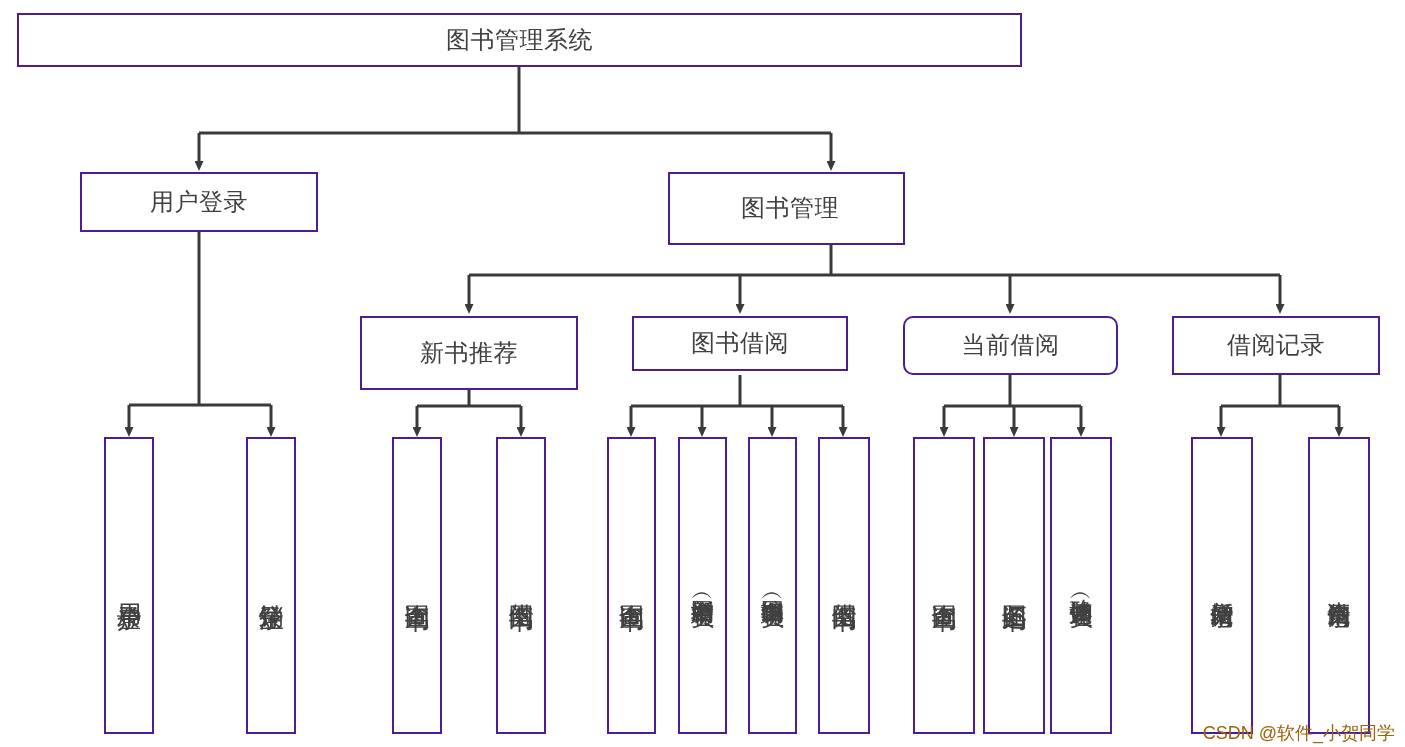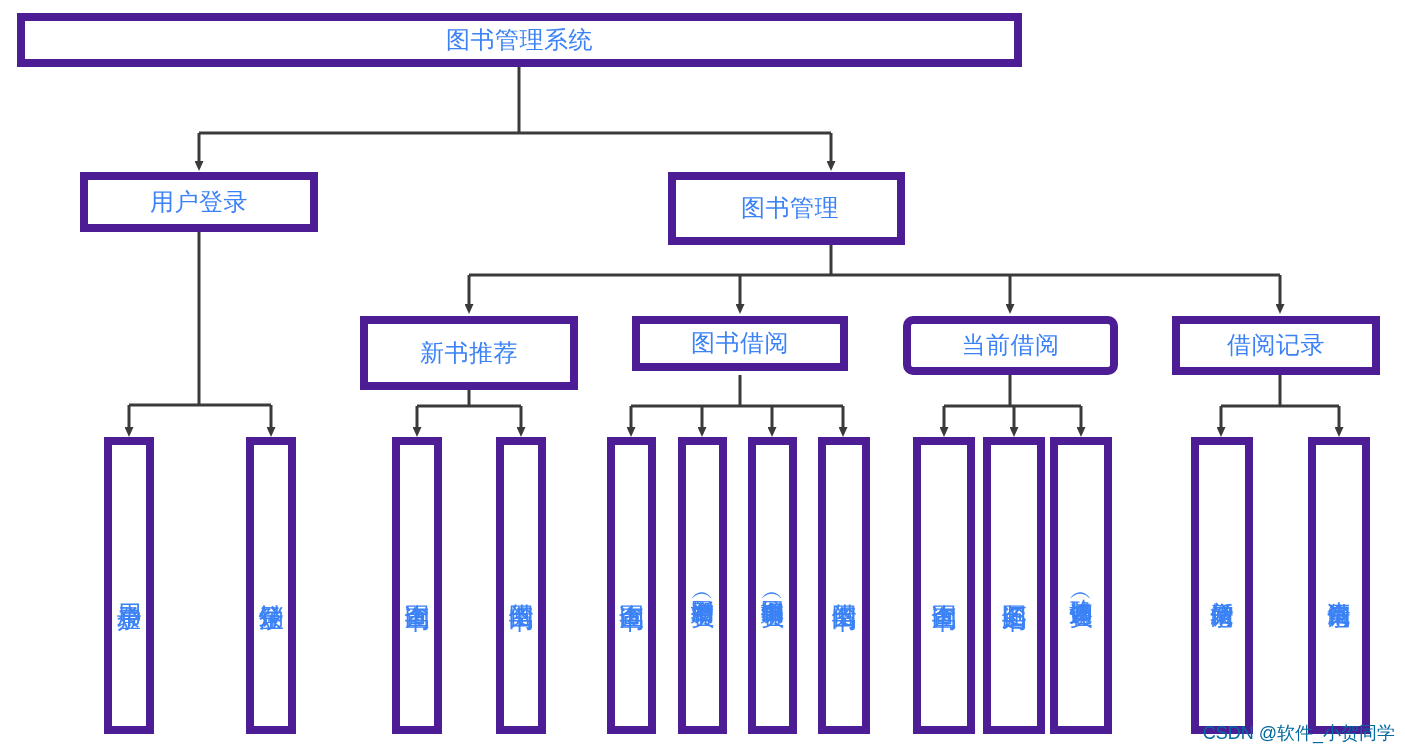--- a/index.html
+++ b/index.html
@@ -23,25 +23,25 @@
     left: 0;
     top: 0;
     width: 1405px;
     height: 747px;
     pointer-events: none;
   }
   .node {
     position: absolute;
     box-sizing: border-box;
     background: #ffffff;
-    border: 8px solid #4c1d95;
+    border: 2px solid #4c1d95;
     display: flex;
     align-items: center;
     justify-content: center;
-    color: #3b82f6;
+    color: #404040;
     z-index: 2;
   }
   .node-label {
     display: block;
     text-align: center;
     line-height: 1.28;
     letter-spacing: 0.5px;
   }
   .node.horizontal .node-label {
     font-size: 24px;
@@ -60,21 +60,21 @@
     max-height: 100%;
   }
   .node.vertical.narrow .node-label {
     font-size: 23px;
   }
   #watermark {
     position: absolute;
     right: 10px;
     bottom: 2px;
     font-size: 18px;
-    color: #0369a1;
+    color: #a16207;
     white-space: nowrap;
     z-index: 5;
     font-family: "Liberation Sans", "DejaVu Sans", sans-serif;
   }
 </style>
 </head>
 <body>
 
 <div id="diagram-root">
 

